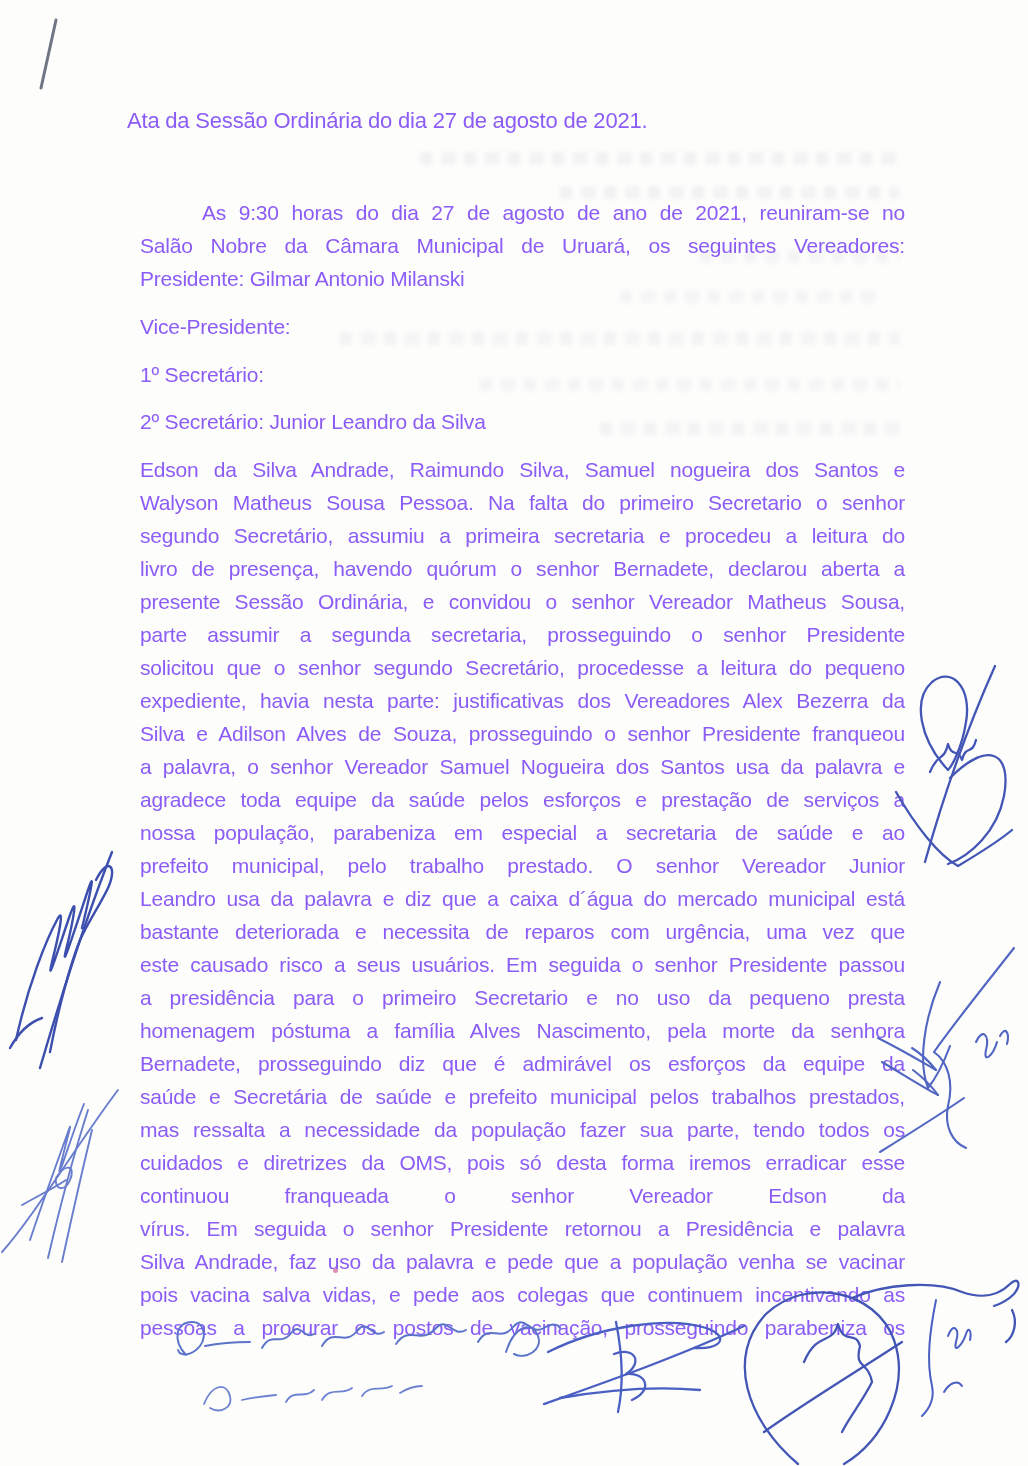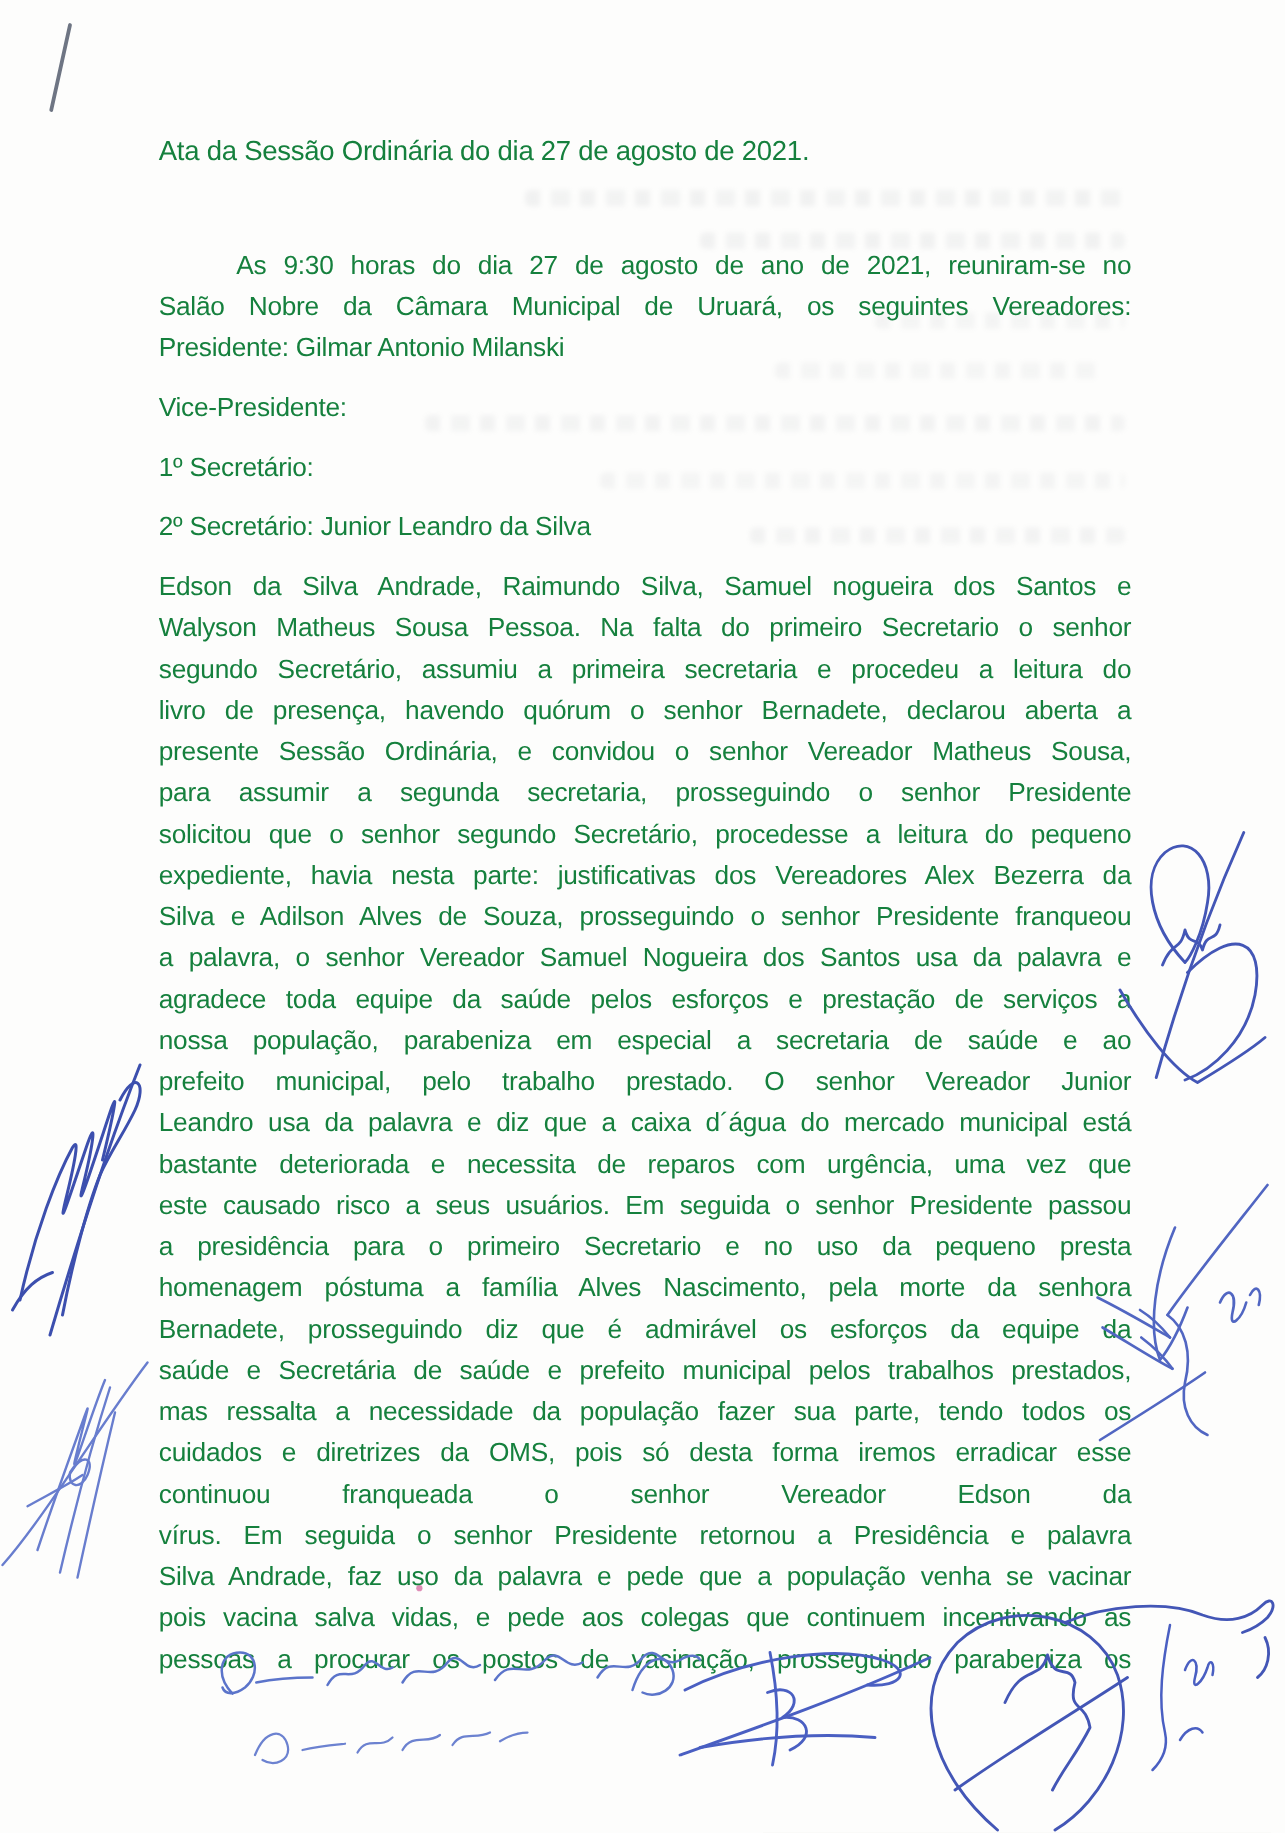--- a/index.html
+++ b/index.html
@@ -12,41 +12,42 @@
   }
   .paper {
     position: absolute; left: 0; top: 0;
     width: 1028px; height: 1466px;
     background: #fdfdfc;
   }
   .doc-content {
     position: absolute;
     left: 127px; top: 0;
     width: 778px;
-    color: #15803d;
+    color: #8b5cf6;
     font-size: 21px;
     letter-spacing: -0.2px;
     line-height: 33px;
   }
   .doc-title {
     margin-top: 104px;
     font-size: 22px;
     white-space: nowrap;
   }
   .para { margin: 0; }
   .para[data-name="paragraph-opening"] { margin-top: 59px; }
   .para[data-name="paragraph-vice-presidente"] { margin-top: 15px; }
   .para[data-name="paragraph-primeiro-secretario"] { margin-top: 15px; }
   .para[data-name="paragraph-segundo-secretario"] { margin-top: 14px; }
   .para[data-name="paragraph-body"] { margin-top: 15px; }
   .line {
     white-space: nowrap;
     text-align: justify;
     text-align-last: justify;
     height: 33px;
+    margin-left: 13px;
   }
   .line.no-stretch { text-align-last: left; }
   .line.indent { text-indent: 62px; }
   
   .smudge {
     position: absolute;
     height: 13px;
     background: repeating-linear-gradient(90deg,
       #8a8f96 0 12px, transparent 12px 21px,
       #9aa0a6 21px 36px, transparent 36px 44px);
@@ -103,21 +104,21 @@
       </div>
       <div class="para" data-name="paragraph-segundo-secretario">
         <div class="line no-stretch" data-name="text-line">2º Secretário: Junior Leandro da Silva</div>
       </div>
       <div class="para" data-name="paragraph-body">
         <div class="line" data-name="text-line">Edson da Silva Andrade, Raimundo Silva, Samuel nogueira dos Santos e</div>
         <div class="line" data-name="text-line">Walyson Matheus Sousa Pessoa. Na falta do primeiro Secretario o senhor</div>
         <div class="line" data-name="text-line">segundo Secretário, assumiu a primeira secretaria e procedeu a leitura do</div>
         <div class="line" data-name="text-line">livro de presença, havendo quórum o senhor Bernadete, declarou aberta a</div>
         <div class="line" data-name="text-line">presente Sessão Ordinária, e convidou o senhor Vereador Matheus Sousa,</div>
-        <div class="line" data-name="text-line">para assumir a segunda secretaria, prosseguindo o senhor Presidente</div>
+        <div class="line" data-name="text-line">parte assumir a segunda secretaria, prosseguindo o senhor Presidente</div>
         <div class="line" data-name="text-line">solicitou que o senhor segundo Secretário, procedesse a leitura do pequeno</div>
         <div class="line" data-name="text-line">expediente, havia nesta parte: justificativas dos Vereadores Alex Bezerra da</div>
         <div class="line" data-name="text-line">Silva e Adilson Alves de Souza, prosseguindo o senhor Presidente franqueou</div>
         <div class="line" data-name="text-line">a palavra, o senhor Vereador Samuel Nogueira dos Santos usa da palavra e</div>
         <div class="line" data-name="text-line">agradece toda equipe da saúde pelos esforços e prestação de serviços a</div>
         <div class="line" data-name="text-line">nossa população, parabeniza em especial a secretaria de saúde e ao</div>
         <div class="line" data-name="text-line">prefeito municipal, pelo trabalho prestado. O senhor Vereador Junior</div>
         <div class="line" data-name="text-line">Leandro usa da palavra e diz que a caixa d´água do mercado municipal está</div>
         <div class="line" data-name="text-line">bastante deteriorada e necessita de reparos com urgência, uma vez que</div>
         <div class="line" data-name="text-line">este causado risco a seus usuários. Em seguida o senhor Presidente passou</div>

